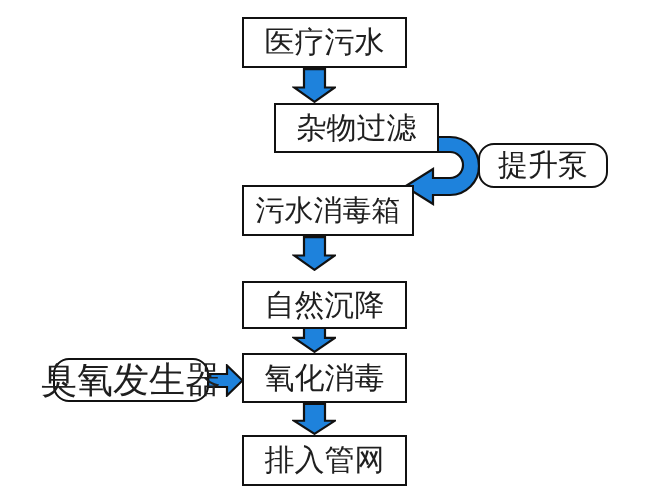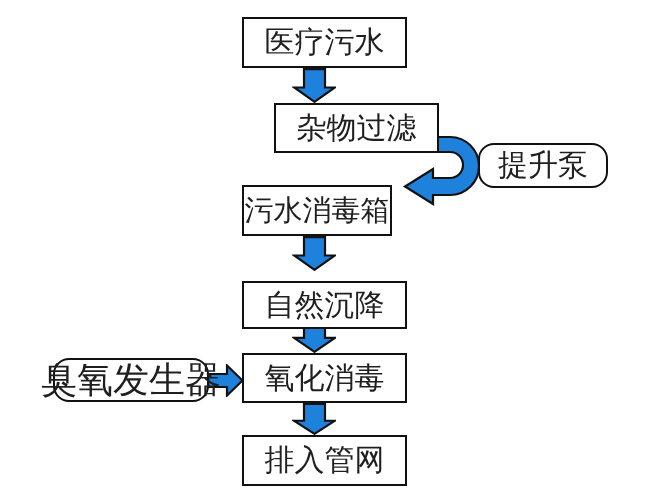--- a/index.html
+++ b/index.html
@@ -32,21 +32,21 @@
     border-radius: 16px;
   }
   .arr {
     position: absolute;
     z-index: 1;
     display: block;
   }
   
   #node-medical-sewage   { left: 242px; top: 17px;  width: 165px; height: 51px; align-items: center; }
   #node-debris-filter    { left: 242px; top: 103px; width: 165px; height: 50px; margin-left: 32px; }
-  #node-disinfect-tank   { left: 242px; top: 185px; width: 150px; height: 51px; font-size: 29px; }
+  #node-disinfect-tank   { left: 242px; top: 185px; width: 172px; height: 51px; font-size: 29px; }
   #node-natural-settle   { left: 242px; top: 281px; width: 165px; height: 48px; }
   #node-oxidation        { left: 242px; top: 353px; width: 165px; height: 50px; }
   #node-discharge        { left: 242px; top: 435px; width: 165px; height: 51px; }
   
   #node-lift-pump        { left: 478px; top: 143px; width: 130px; height: 45px; }
   #node-ozone-generator  { left: 53px;  top: 358px; width: 156px; height: 44px; font-size: 36px; }
   
   #arrow-1 { left: 292px; top: 68px;  }
   #arrow-2 { left: 292px; top: 236px; }
   #arrow-3 { left: 292px; top: 319px; }

